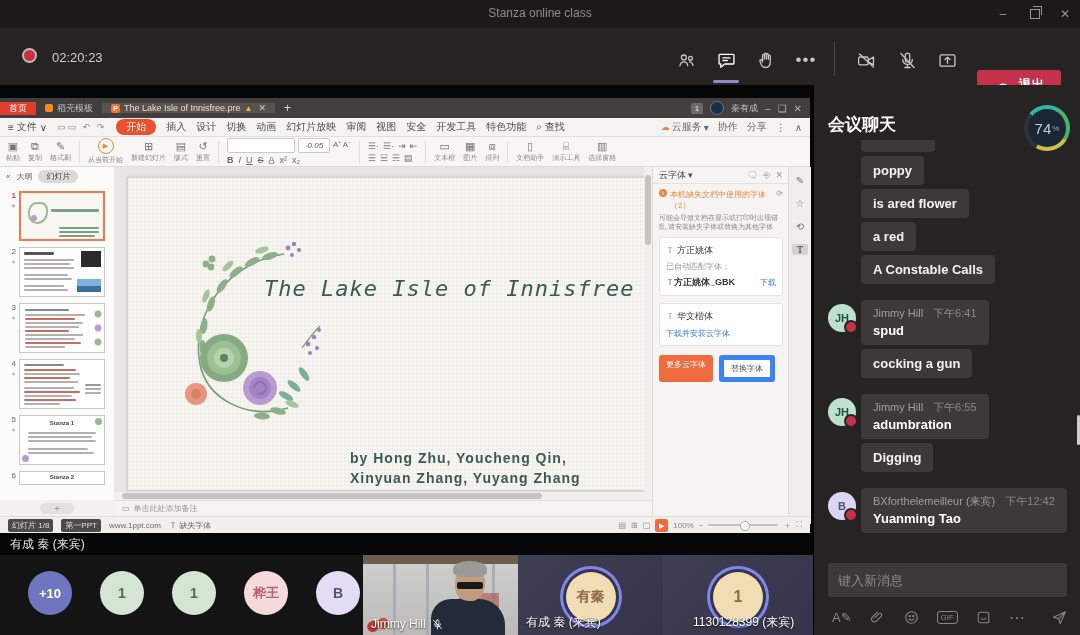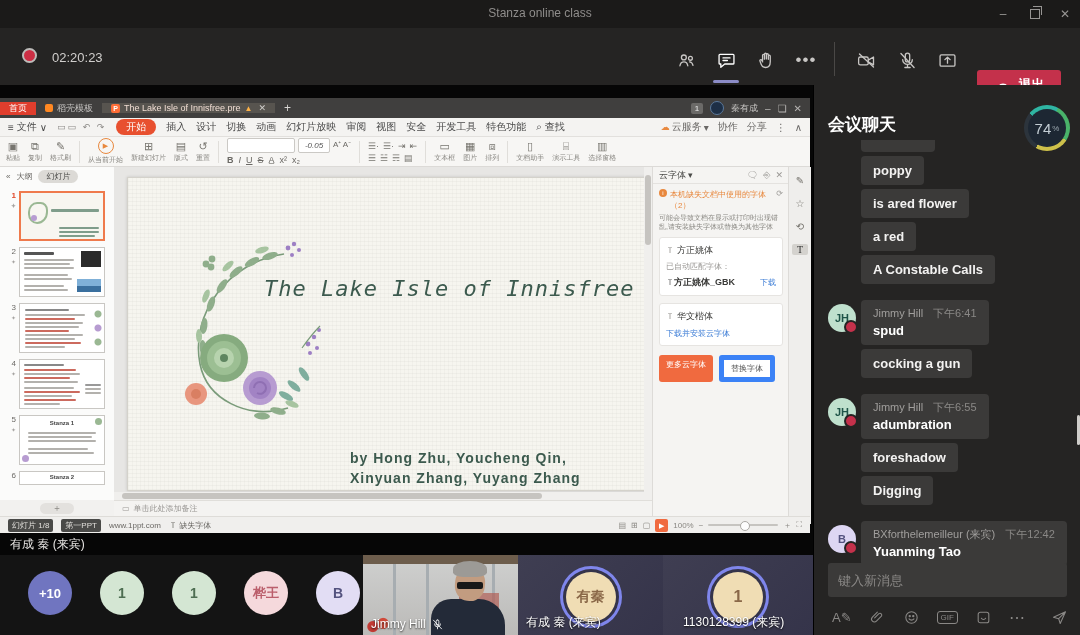--- a/index.html
+++ b/index.html
@@ -686,21 +686,20 @@
           </div>
         <div class="gbubble">
           <div class="gmeta">
             <span class="author">Jimmy Hill</span>
             <span class="time">下午6:55</span>
           </div>
           <div class="gtext">adumbration</div>
         </div>
       </div>
 
-      <div class="bubble">foreshadow</div>
       <div class="bubble">Digging</div>
 
       <div class="msg-group">
         <div class="msg-av bv">
             <span>B</span>
             <i class="presence"></i>
           </div>
         <div class="gbubble">
           <div class="gmeta">
             <span class="author">BXforthelemeilleur (来宾)</span>
@@ -774,19 +773,19 @@
 
     <div class="tile audio" style="left:518px;width:145px;">
       <div class="ring-av">有秦</div>
       <div class="tile-name">
           <span>有成 秦 (来宾)</span>
         </div>
     </div>
 
     <div class="tile audio" style="left:663px;width:150px;">
       <div class="ring-av" style="font-size:16px;">1</div>
-      <div class="tile-name" style="left:20px;">
+      <div class="tile-name" style="left:30px;">
           <span>1130128399 (来宾)</span>
         </div>
     </div>
   </div>
 
 </div>
 
 </body></html>

